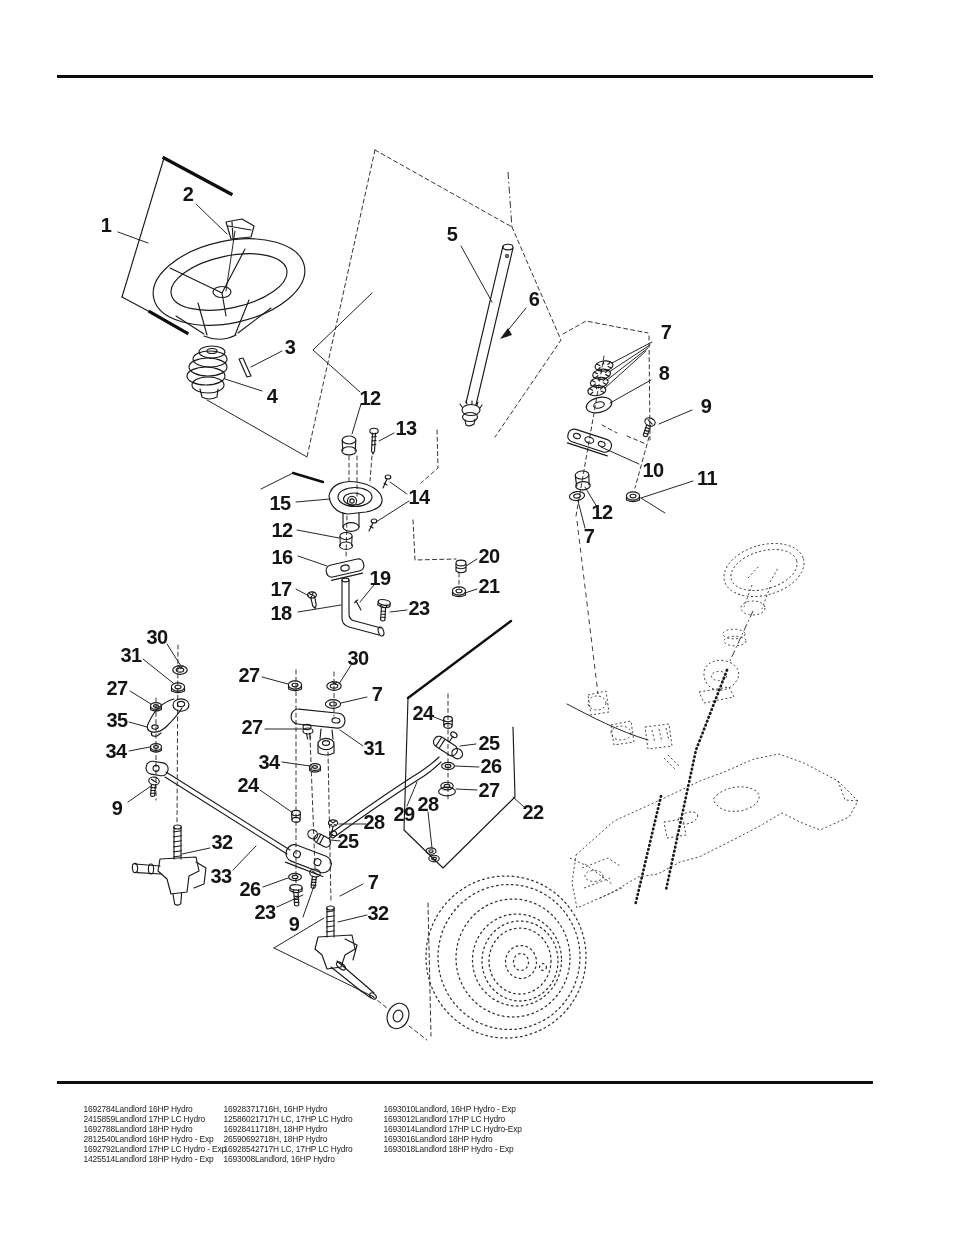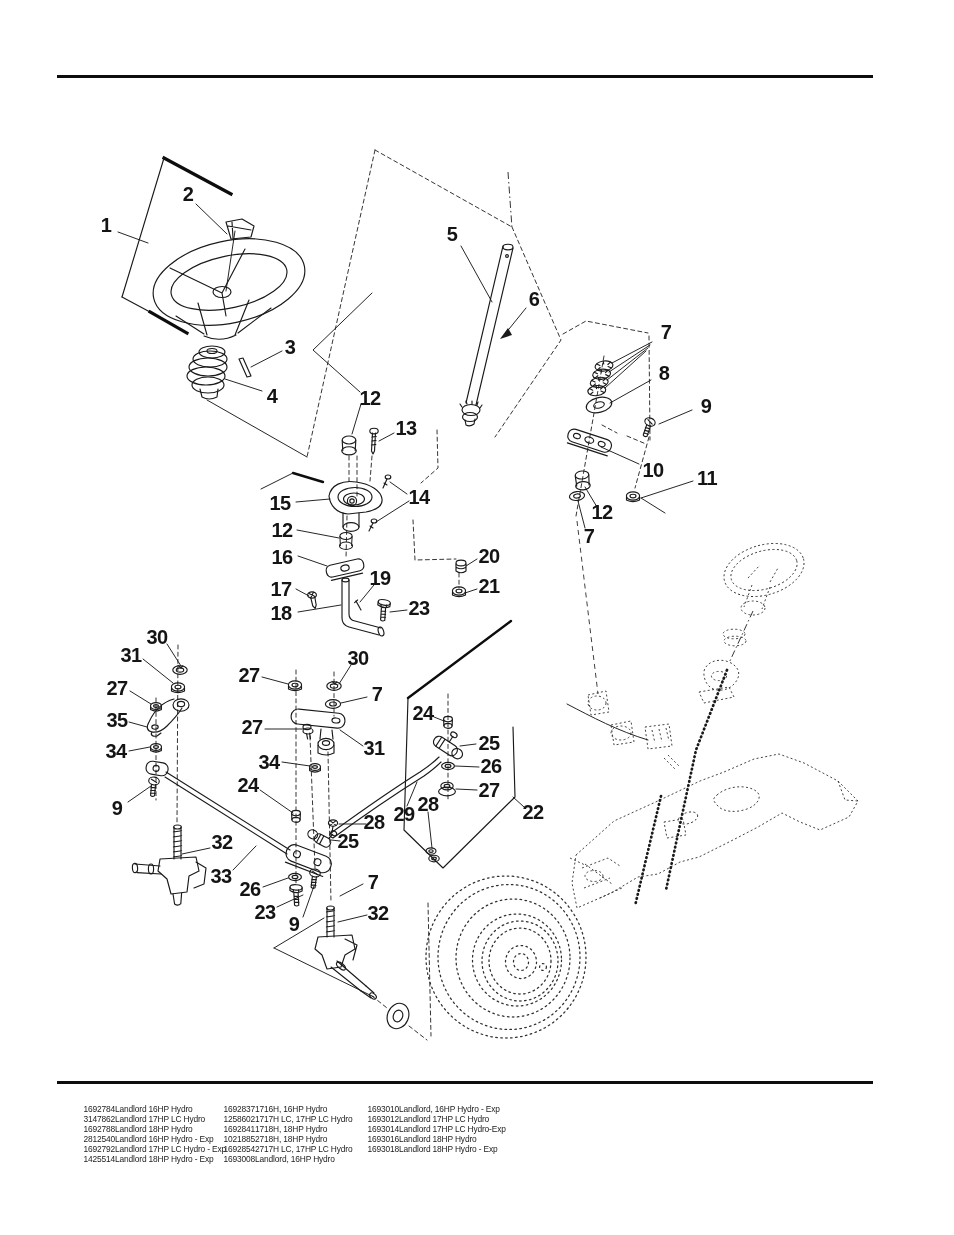--- a/index.html
+++ b/index.html
@@ -417,35 +417,35 @@
         <text x="373" y="889" class="callout">7</text>
         <text x="378" y="920" class="callout">32</text>
       </g>
   </svg>
 
   <div class="rule" id="bottomRule"></div>
 
   <div id="partsList">
     <div class="plcol" style="left:0px">
         <div class="plrow"><span class="pn">1692784</span><span class="pd">Landlord 16HP Hydro</span></div>
-        <div class="plrow"><span class="pn">3147862</span><span class="pd">Landlord 17HP LC Hydro</span></div>
+        <div class="plrow"><span class="pn">2415859</span><span class="pd">Landlord 17HP LC Hydro</span></div>
         <div class="plrow"><span class="pn">1692788</span><span class="pd">Landlord 18HP Hydro</span></div>
         <div class="plrow"><span class="pn">2812540</span><span class="pd">Landlord 16HP Hydro - Exp</span></div>
         <div class="plrow"><span class="pn">1692792</span><span class="pd">Landlord 17HP LC Hydro - Exp</span></div>
         <div class="plrow"><span class="pn">1425514</span><span class="pd">Landlord 18HP Hydro - Exp</span></div>
       </div>
     <div class="plcol" style="left:140px">
         <div class="plrow"><span class="pn">1692837</span><span class="pd">1716H, 16HP Hydro</span></div>
         <div class="plrow"><span class="pn">1258602</span><span class="pd">1717H LC, 17HP LC Hydro</span></div>
         <div class="plrow"><span class="pn">1692841</span><span class="pd">1718H, 18HP Hydro</span></div>
-        <div class="plrow"><span class="pn">1021885</span><span class="pd">2718H, 18HP Hydro</span></div>
+        <div class="plrow"><span class="pn">2659069</span><span class="pd">2718H, 18HP Hydro</span></div>
         <div class="plrow"><span class="pn">1692854</span><span class="pd">2717H LC, 17HP LC Hydro</span></div>
         <div class="plrow"><span class="pn">1693008</span><span class="pd">Landlord, 16HP Hydro</span></div>
       </div>
-    <div class="plcol" style="left:284px">
+    <div class="plcol" style="left:300px">
         <div class="plrow"><span class="pn">1693010</span><span class="pd">Landlord, 16HP Hydro - Exp</span></div>
         <div class="plrow"><span class="pn">1693012</span><span class="pd">Landlord 17HP LC Hydro</span></div>
         <div class="plrow"><span class="pn">1693014</span><span class="pd">Landlord 17HP LC Hydro-Exp</span></div>
         <div class="plrow"><span class="pn">1693016</span><span class="pd">Landlord 18HP Hydro</span></div>
         <div class="plrow"><span class="pn">1693018</span><span class="pd">Landlord 18HP Hydro - Exp</span></div>
       </div>
   </div>
 </div>
 
 </body></html>

